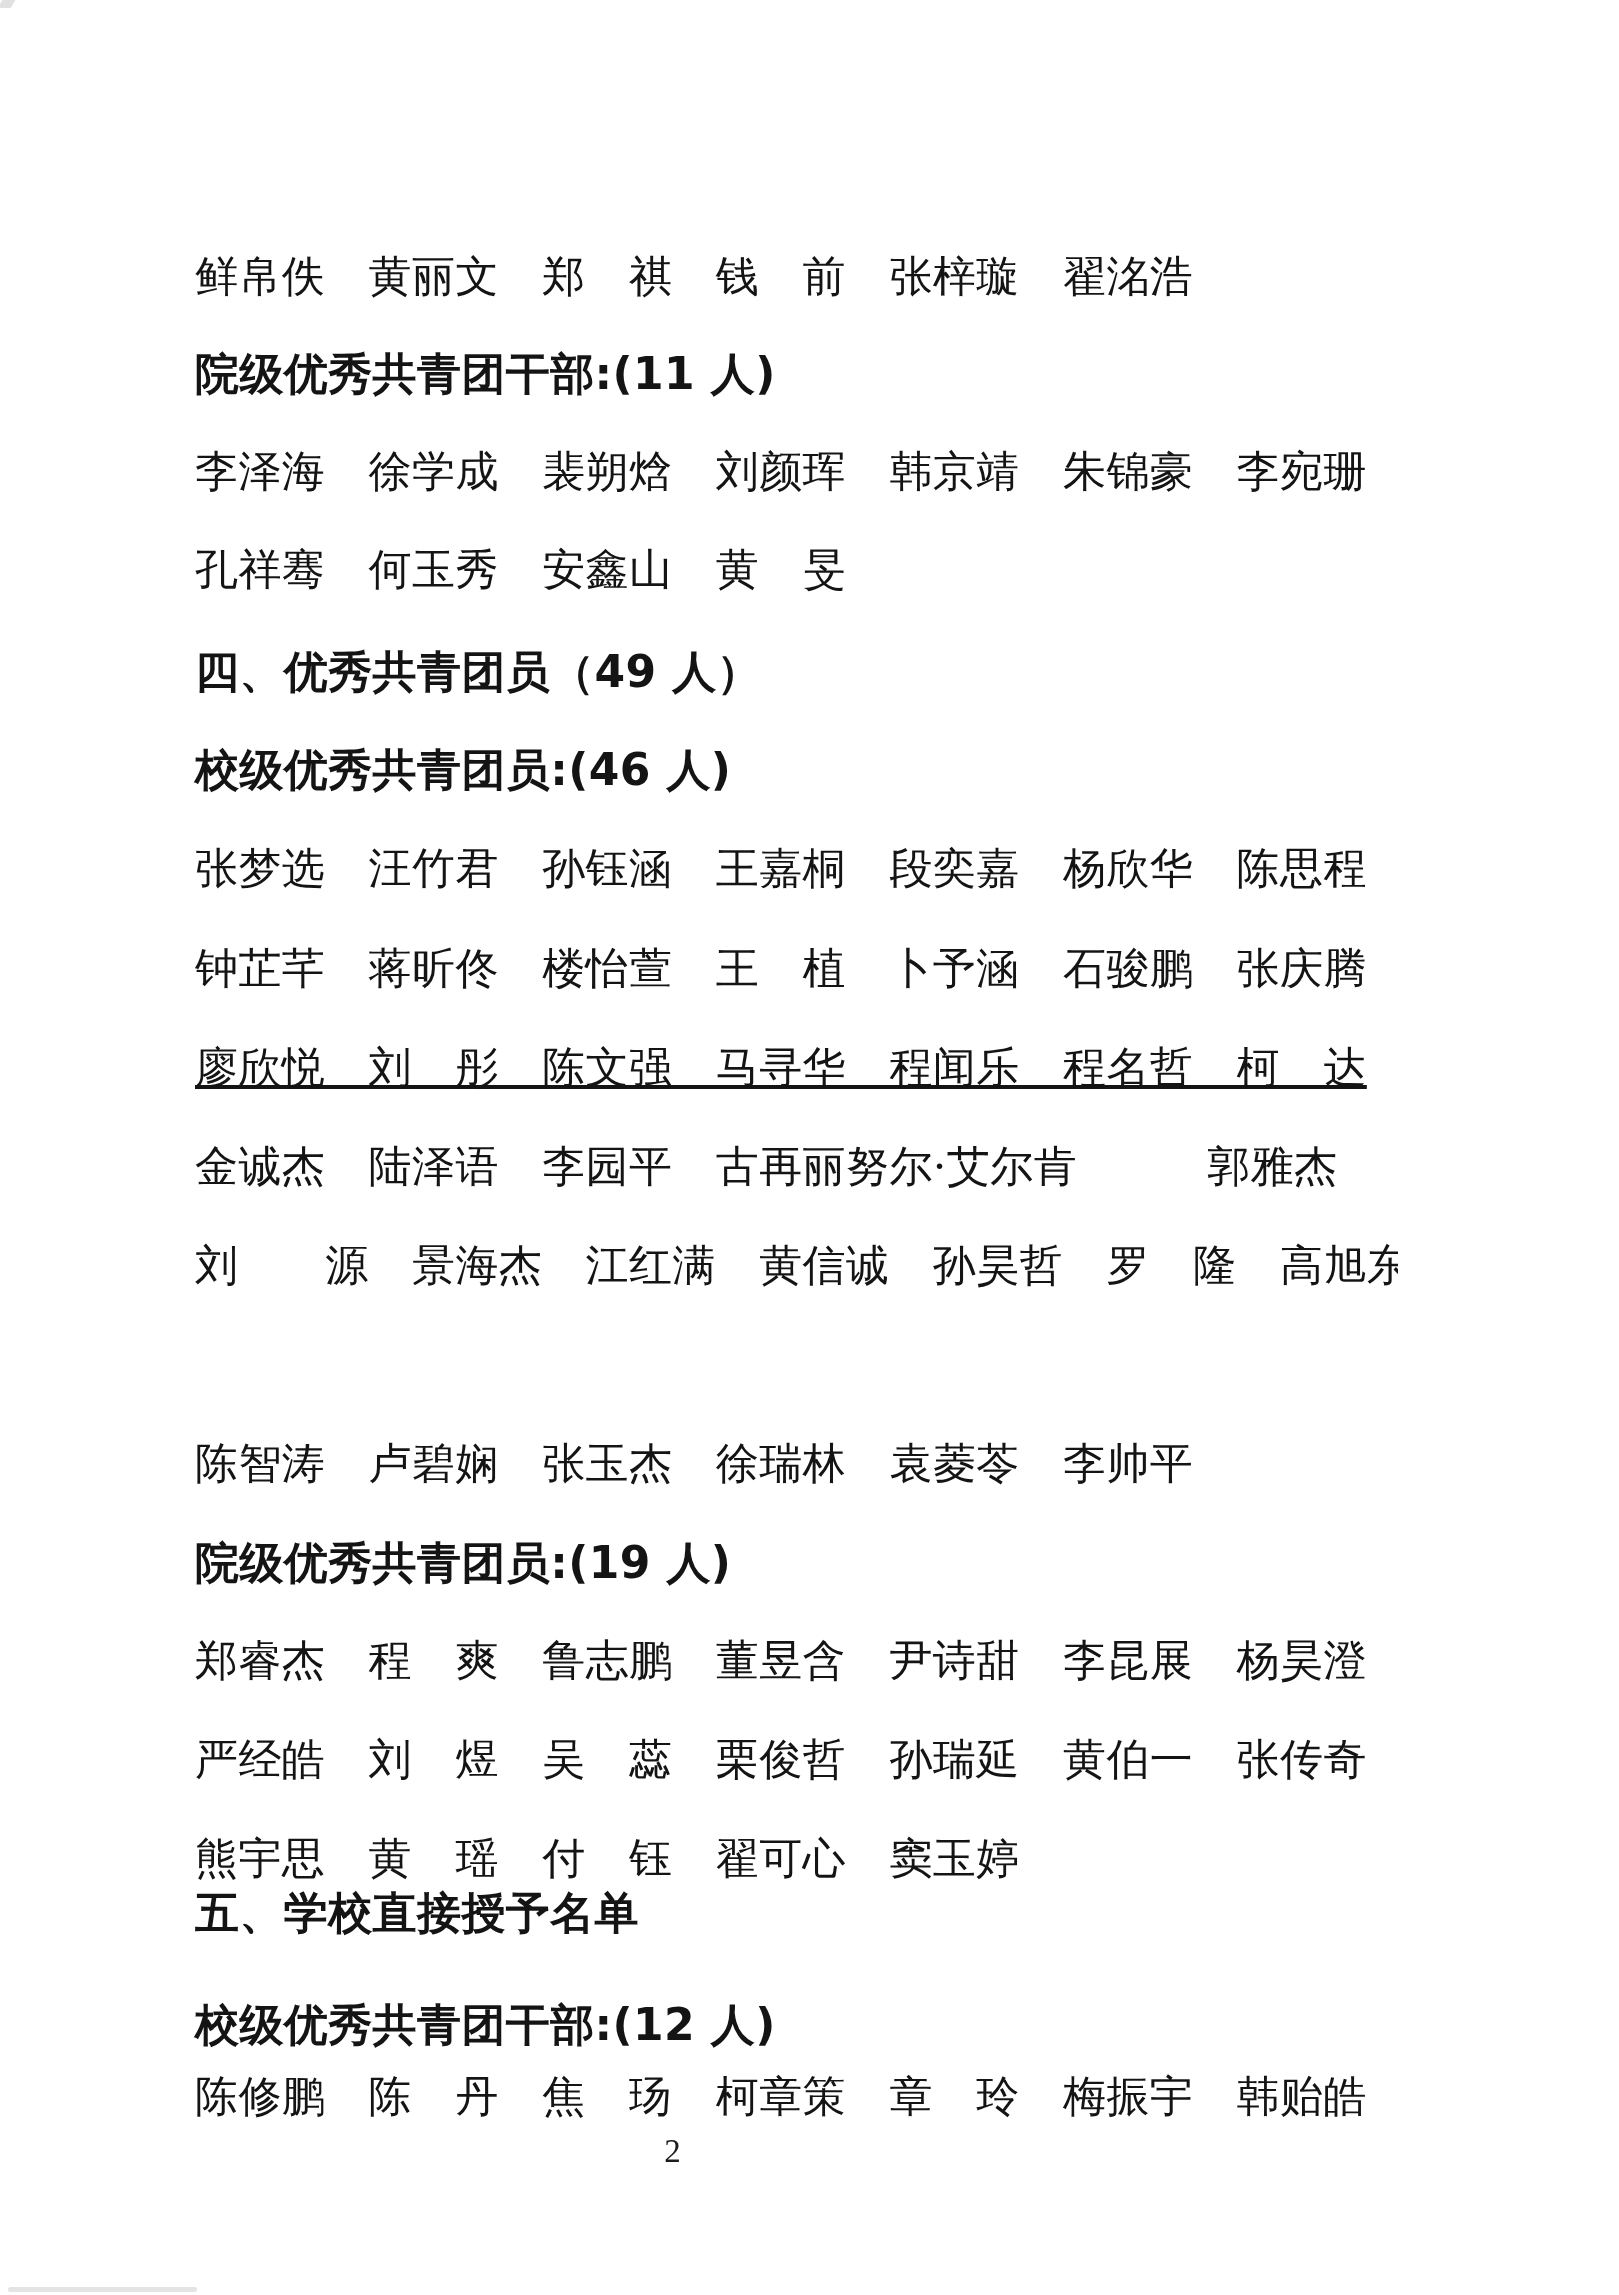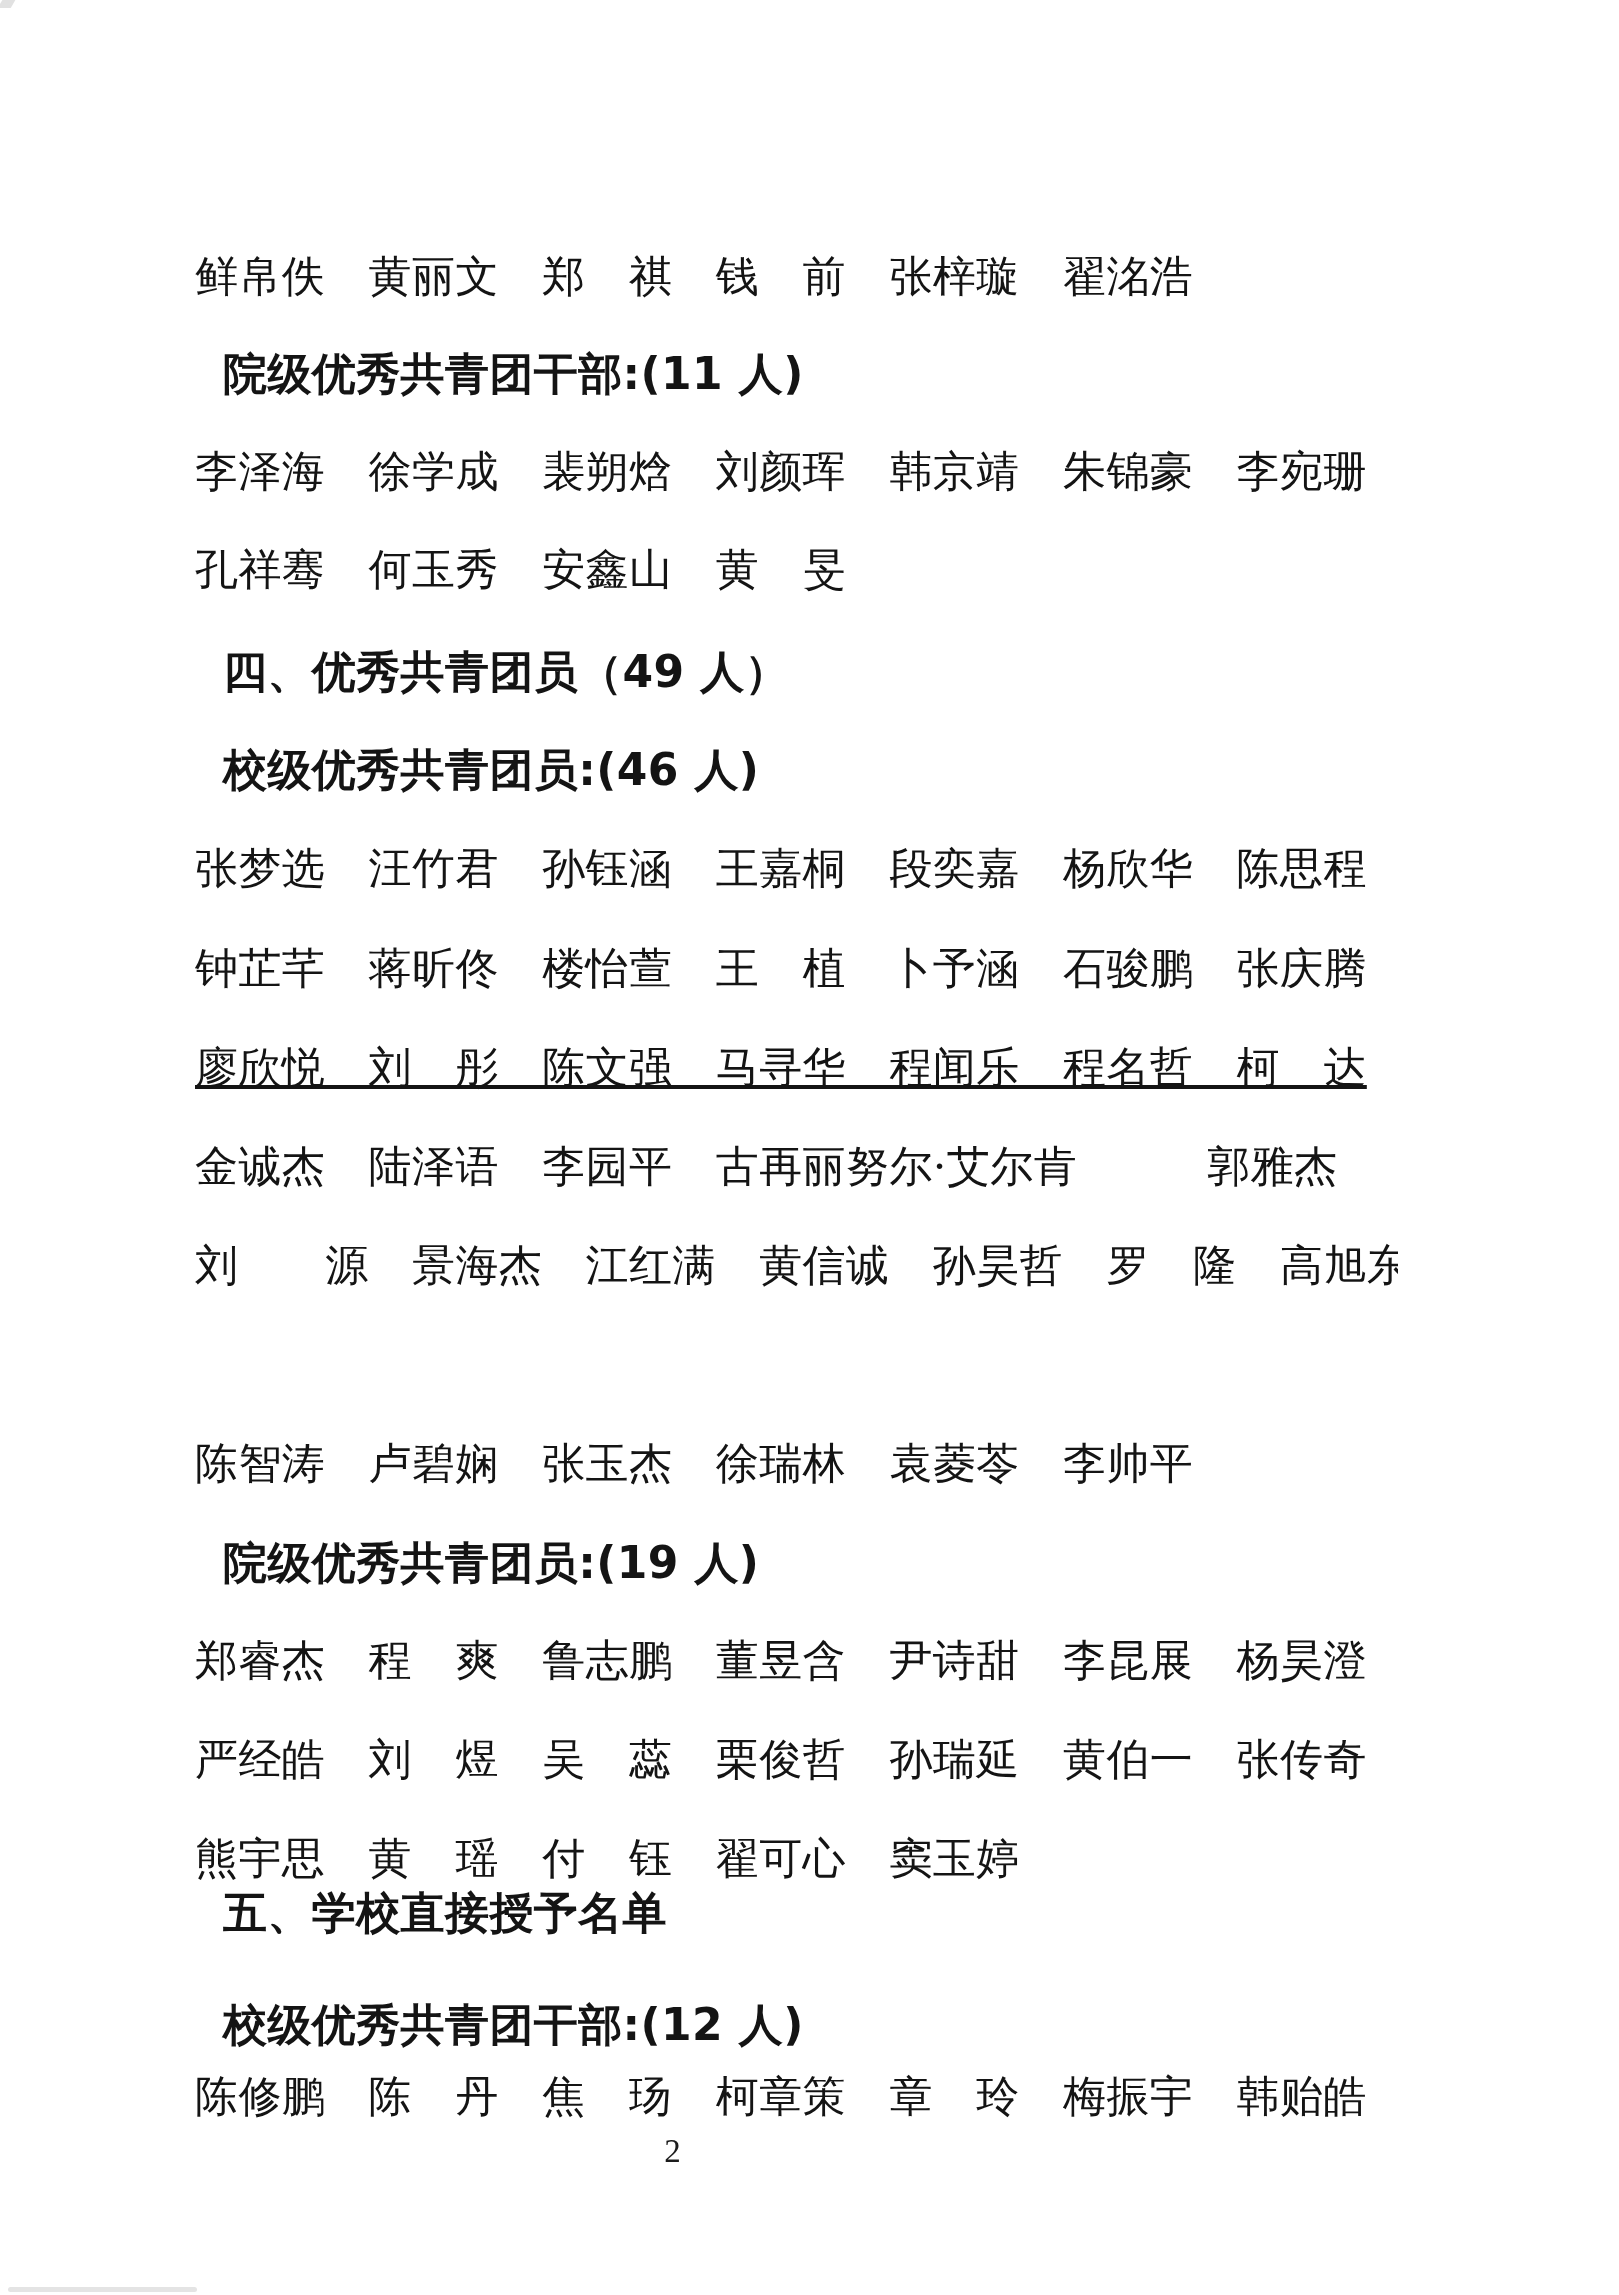--- a/index.html
+++ b/index.html
@@ -22,21 +22,20 @@
   }
   .line.names {
     font-family: "DejaVu Serif", serif;
     font-size: 43px;
     font-weight: 400;
   }
   .line.heading {
     font-family: "DejaVu Sans", sans-serif;
     font-size: 44px;
     font-weight: 700;
-    margin-left: 28px;
   }
   .page-number {
     position: absolute;
     top: 2133px;
     left: 0;
     right: 53px;
     text-align: center;
     font-family: "Liberation Serif", serif;
     font-size: 33px;
     color: #1c1c1c;

